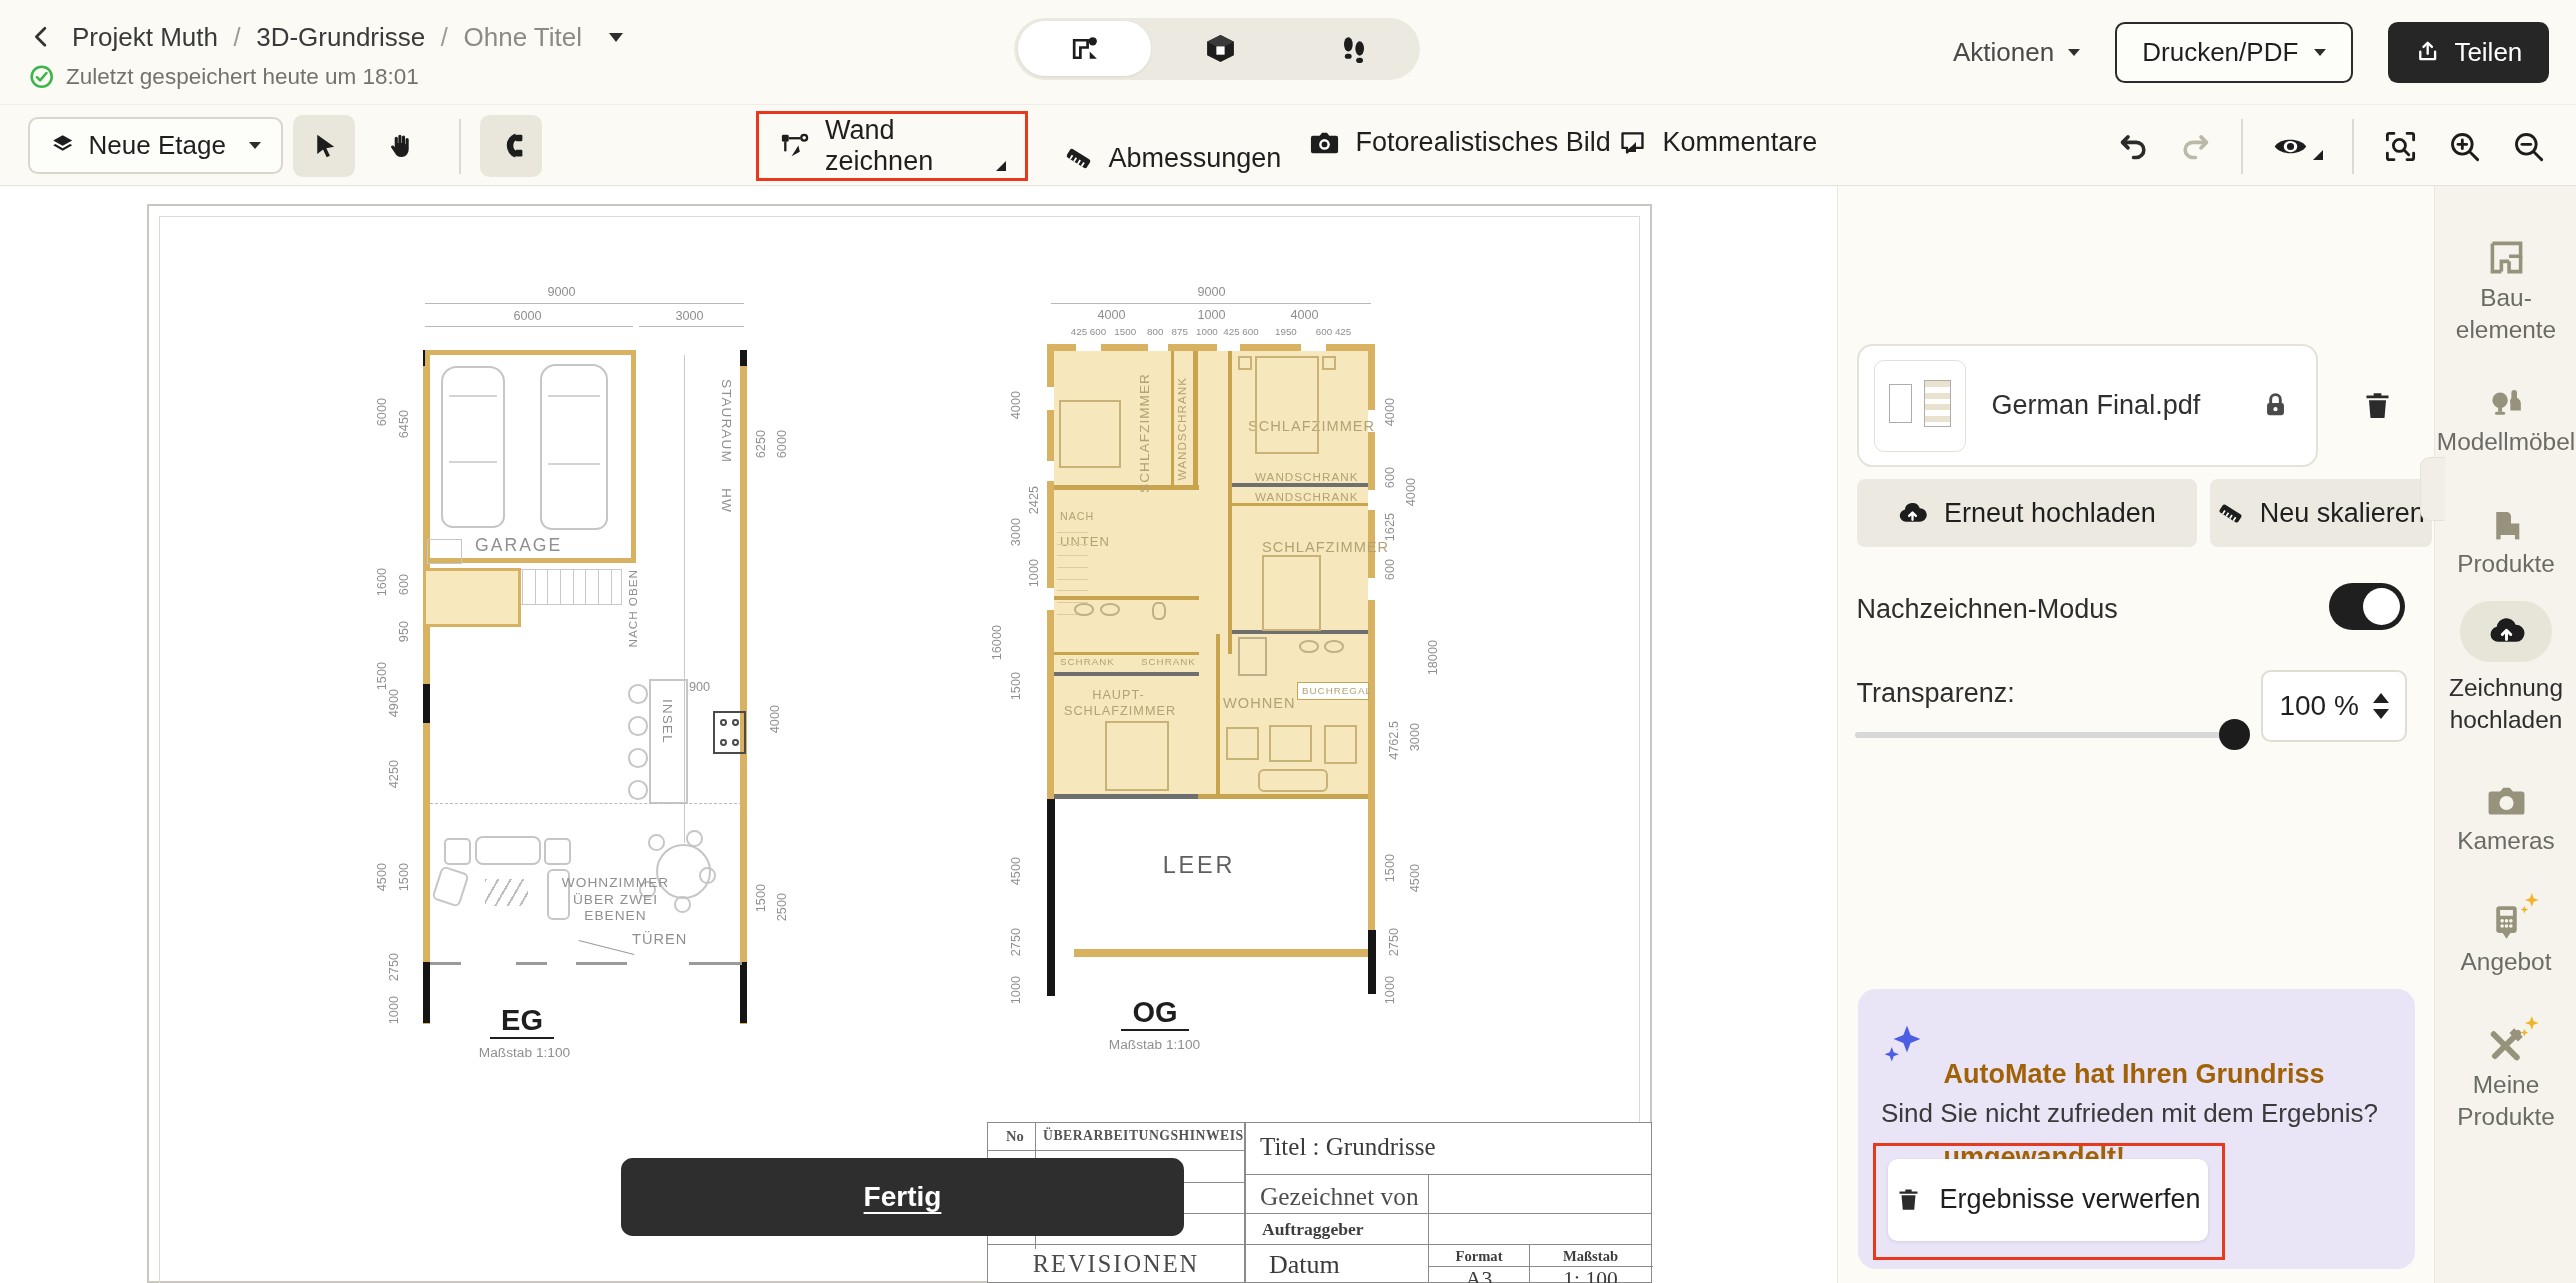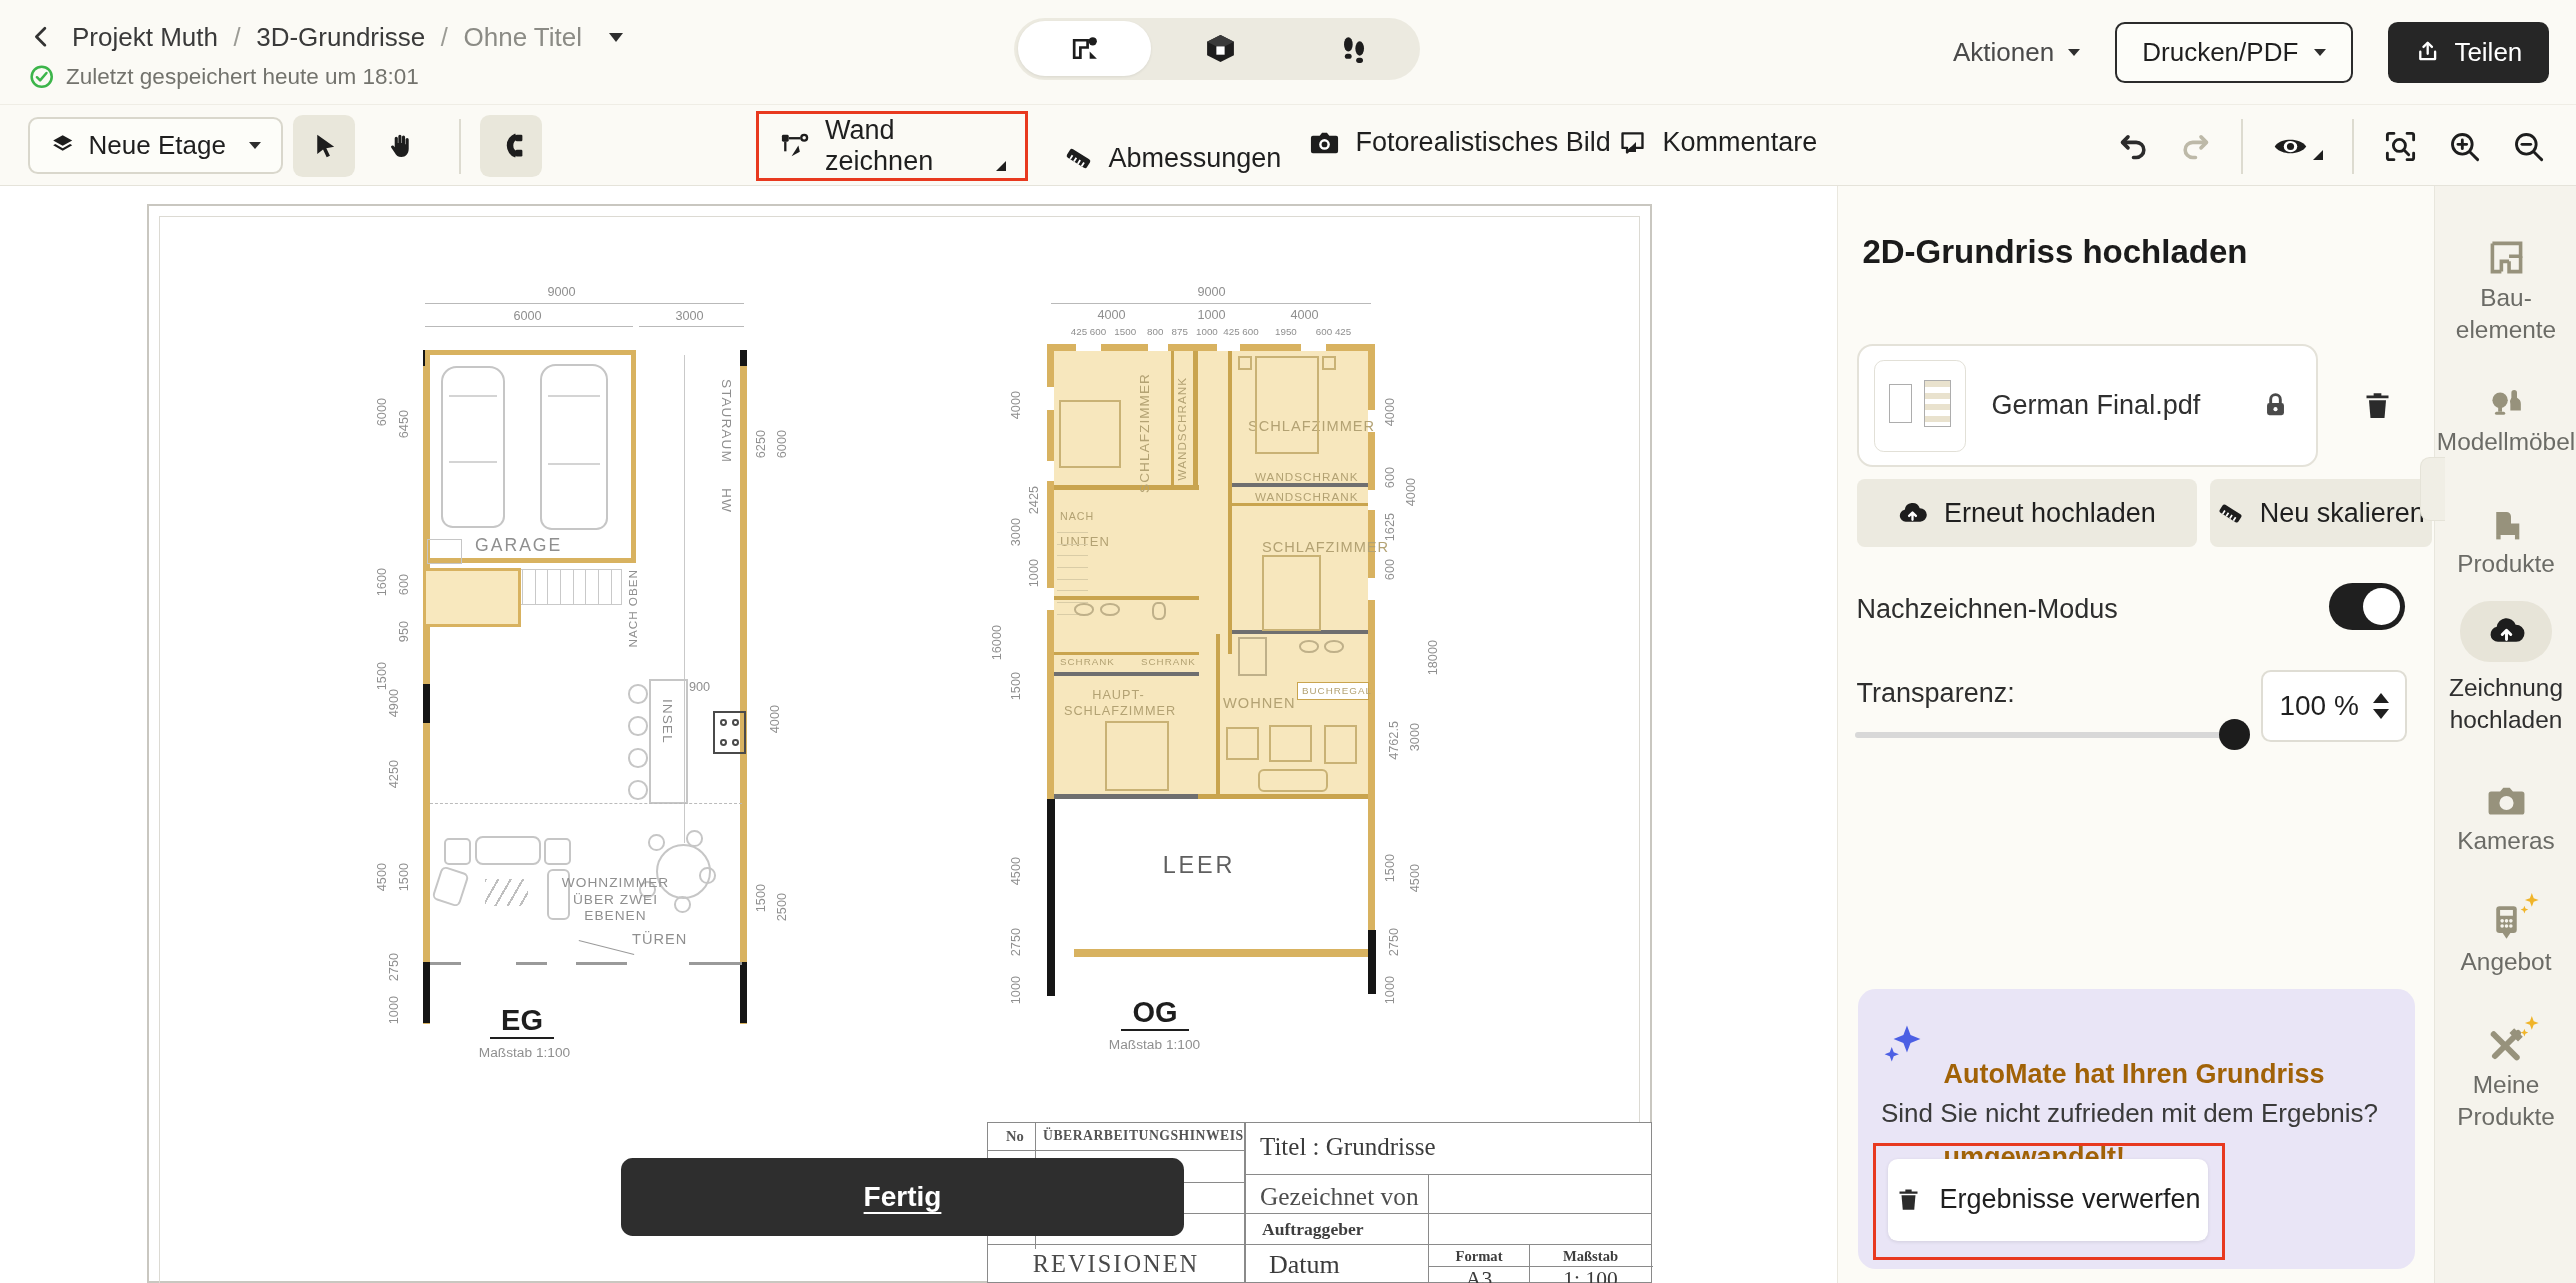--- a/index.html
+++ b/index.html
@@ -536,21 +536,20 @@
         <svg width="35" height="35" viewBox="0 0 32 32" fill="none" stroke="#1d1d1d" stroke-width="2.6" stroke-linecap="round">
             <circle cx="14" cy="14" r="9"></circle>
             <path d="M21 21 l7 7"></path>
             <path d="M10 14 h8"></path>
           </svg>
       </span>
     </div>
   </div>
 
   <div id="props">
-    <div class="panel-title">2D-Grundriss hochladen</div>
 
     <div class="file-card">
       <div class="thumb">
         <div style="position:absolute;left:13.7px;top:23.4px;width:23.4px;height:39px;border:1px solid #ADADAD"></div>
         <div style="position:absolute;left:49px;top:19.5px;width:27px;height:47px;border:1px solid #ADADAD;background:repeating-linear-gradient(180deg,#E9E2CE 0 5.9px,transparent 5.9px 11.7px)"></div>
       </div>
       <span class="file-name">German Final.pdf</span>
       <span style="margin-right:25.4px">
         <svg width="29" height="29" viewBox="0 0 24 24">
             <rect x="5" y="10" width="14" height="10" rx="2" fill="#4A4A4A"></rect>

